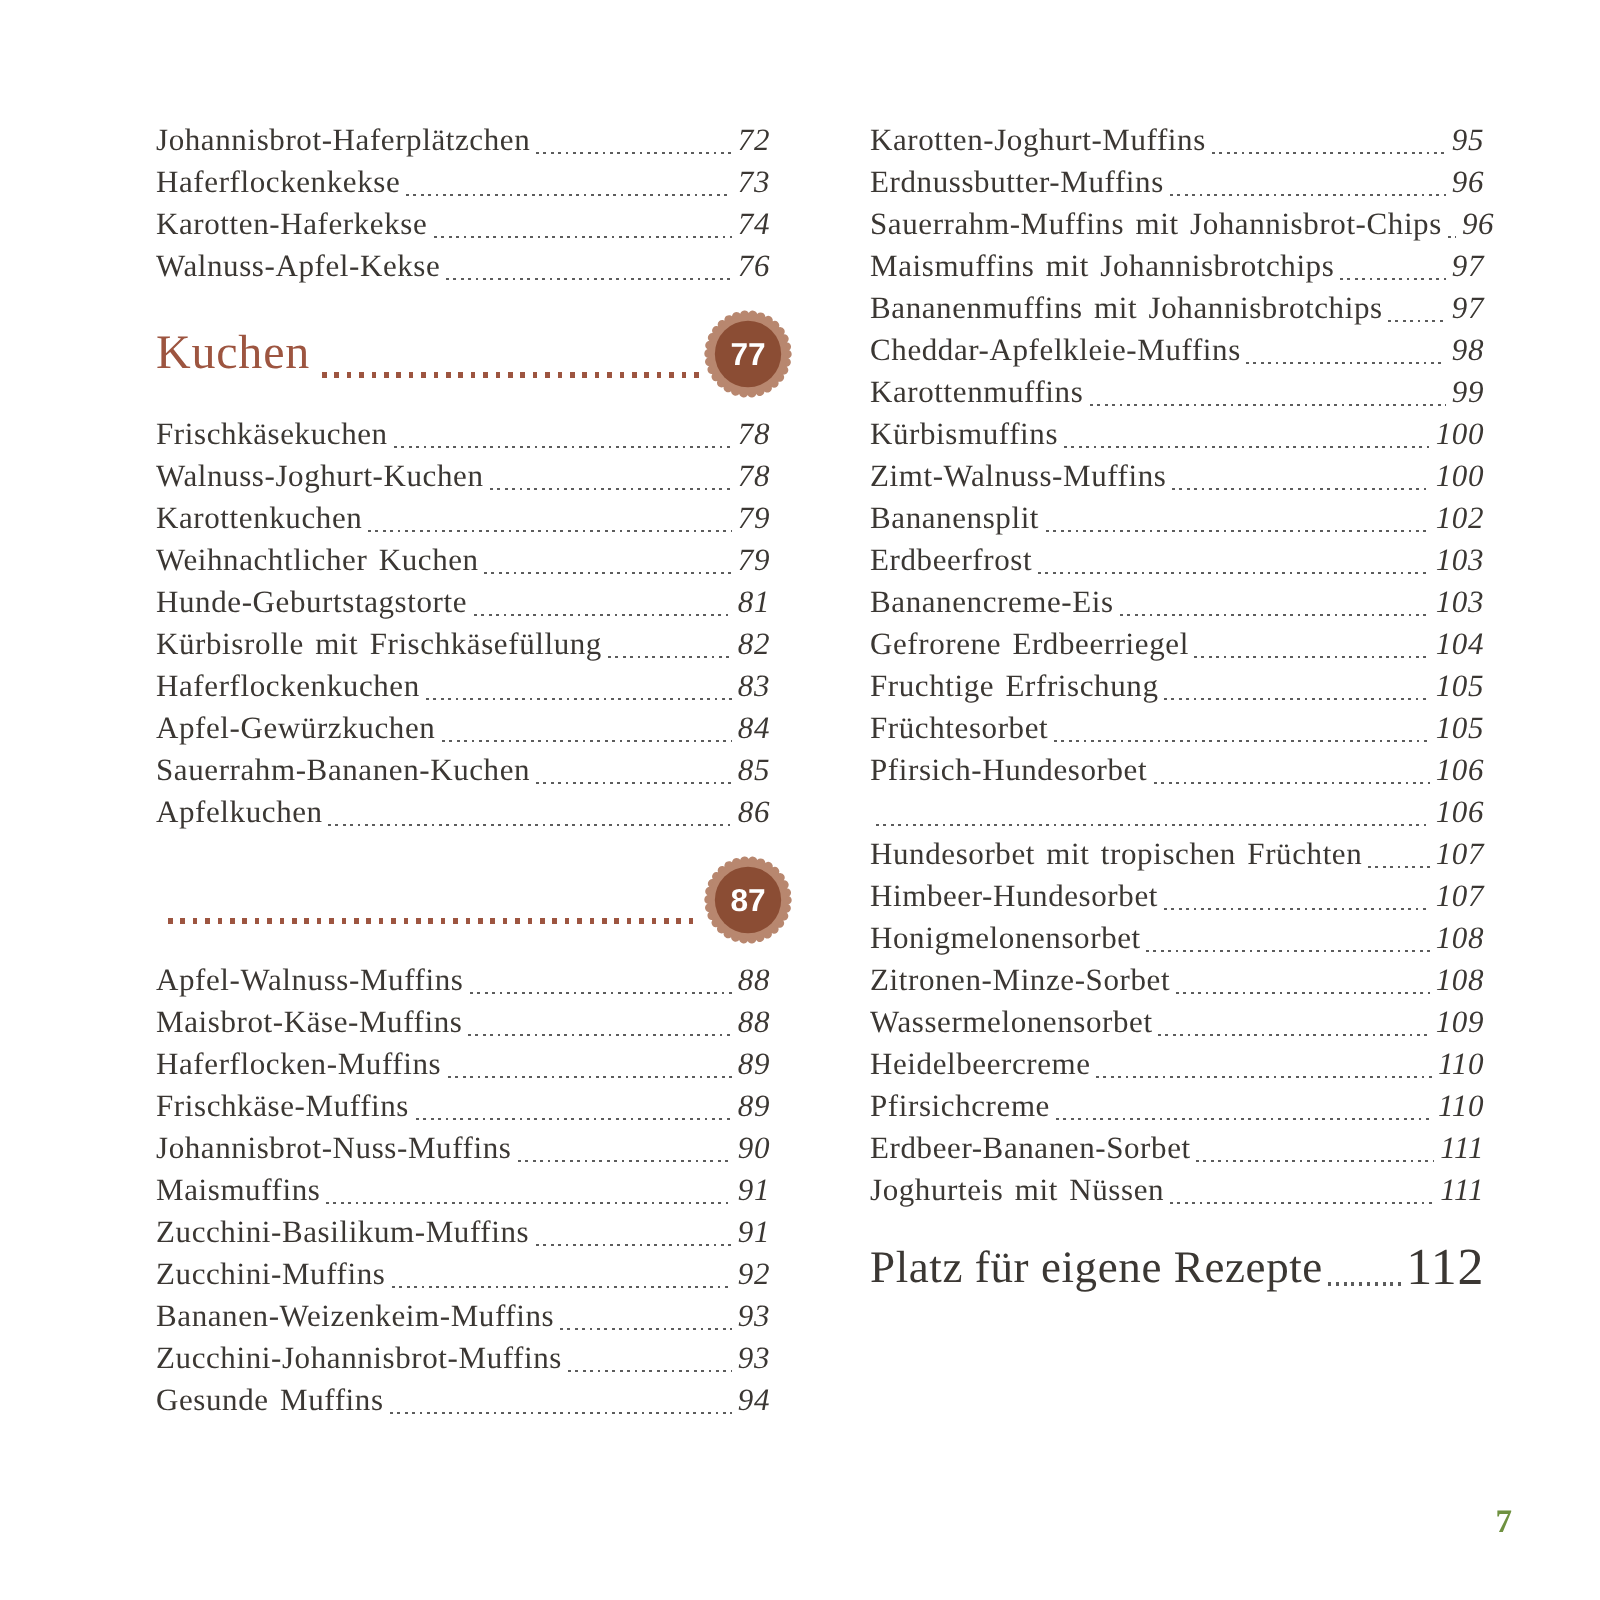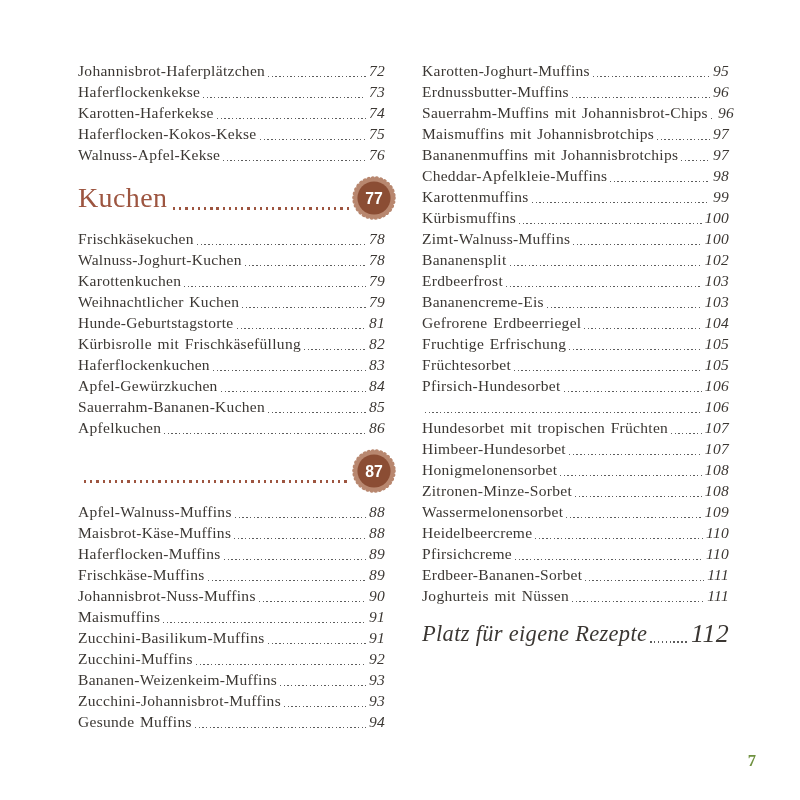--- a/index.html
+++ b/index.html
@@ -12,21 +12,21 @@
     width: 800px; height: 800px;
     background: #ffffff;
     overflow: hidden;
   }
   .col {
     position: absolute;
     top: 60px;
     width: 307px;
   }
   .col-left  { left: 78px;  }
-  .col-right { left: 422px; }
+  .col-right { left: 435px; }
 
   
   .row {
     display: flex;
     height: 21px;
     line-height: 21px;
     font-size: 15.5px;
     color: #3b3733;
     letter-spacing: 0.3px;
     word-spacing: 1.5px;
@@ -45,21 +45,21 @@
 
   
   .hrow {
     display: flex;
     align-items: center;
     height: 50px;
     margin: 8px 0 5px 0;
   }
   .htitle {
     flex: 0 0 auto;
-    font-size: 28px;
+    font-size: 24px;
     color: #9d5540;
     letter-spacing: 0.4px;
     white-space: nowrap;
   }
   .hdots {
     flex: 1 1 0;
     min-width: 6px;
     height: 2.6px;
     align-self: flex-end;
     margin: 0 0 13px 6px;
@@ -80,21 +80,20 @@
   
   .outro {
     display: flex;
     height: 30px;
     line-height: 30px;
     margin-top: 13px;
     font-size: 22.5px;
     color: #3b3733;
     letter-spacing: 0.3px;
     white-space: nowrap;
-    font-style: italic;
   }
   .outro .p { font-size: 26px; }
   .outro .dots {
     flex: 1 1 0;
     min-width: 4px;
     height: 1.6px;
     align-self: flex-end;
     margin: 0 2px 6px 3px;
     background: repeating-linear-gradient(90deg, #5c5c5c 0 1.5px, transparent 1.5px 3.9px);
   }
@@ -130,25 +129,20 @@
           <span class="dots"></span>
           <span class="p">73</span>
         </div>
 
         <div class="row">
           <span class="t">Karotten-Haferkekse</span>
           <span class="dots"></span>
           <span class="p">74</span>
         </div>
 
-        <div class="row">
-          <span class="t">Haferflocken-Kokos-Kekse</span>
-          <span class="dots"></span>
-          <span class="p">75</span>
-        </div>
 
         <div class="row">
           <span class="t">Walnuss-Apfel-Kekse</span>
           <span class="dots"></span>
           <span class="p">76</span>
         </div>
       </div>
 
     <div>
 

